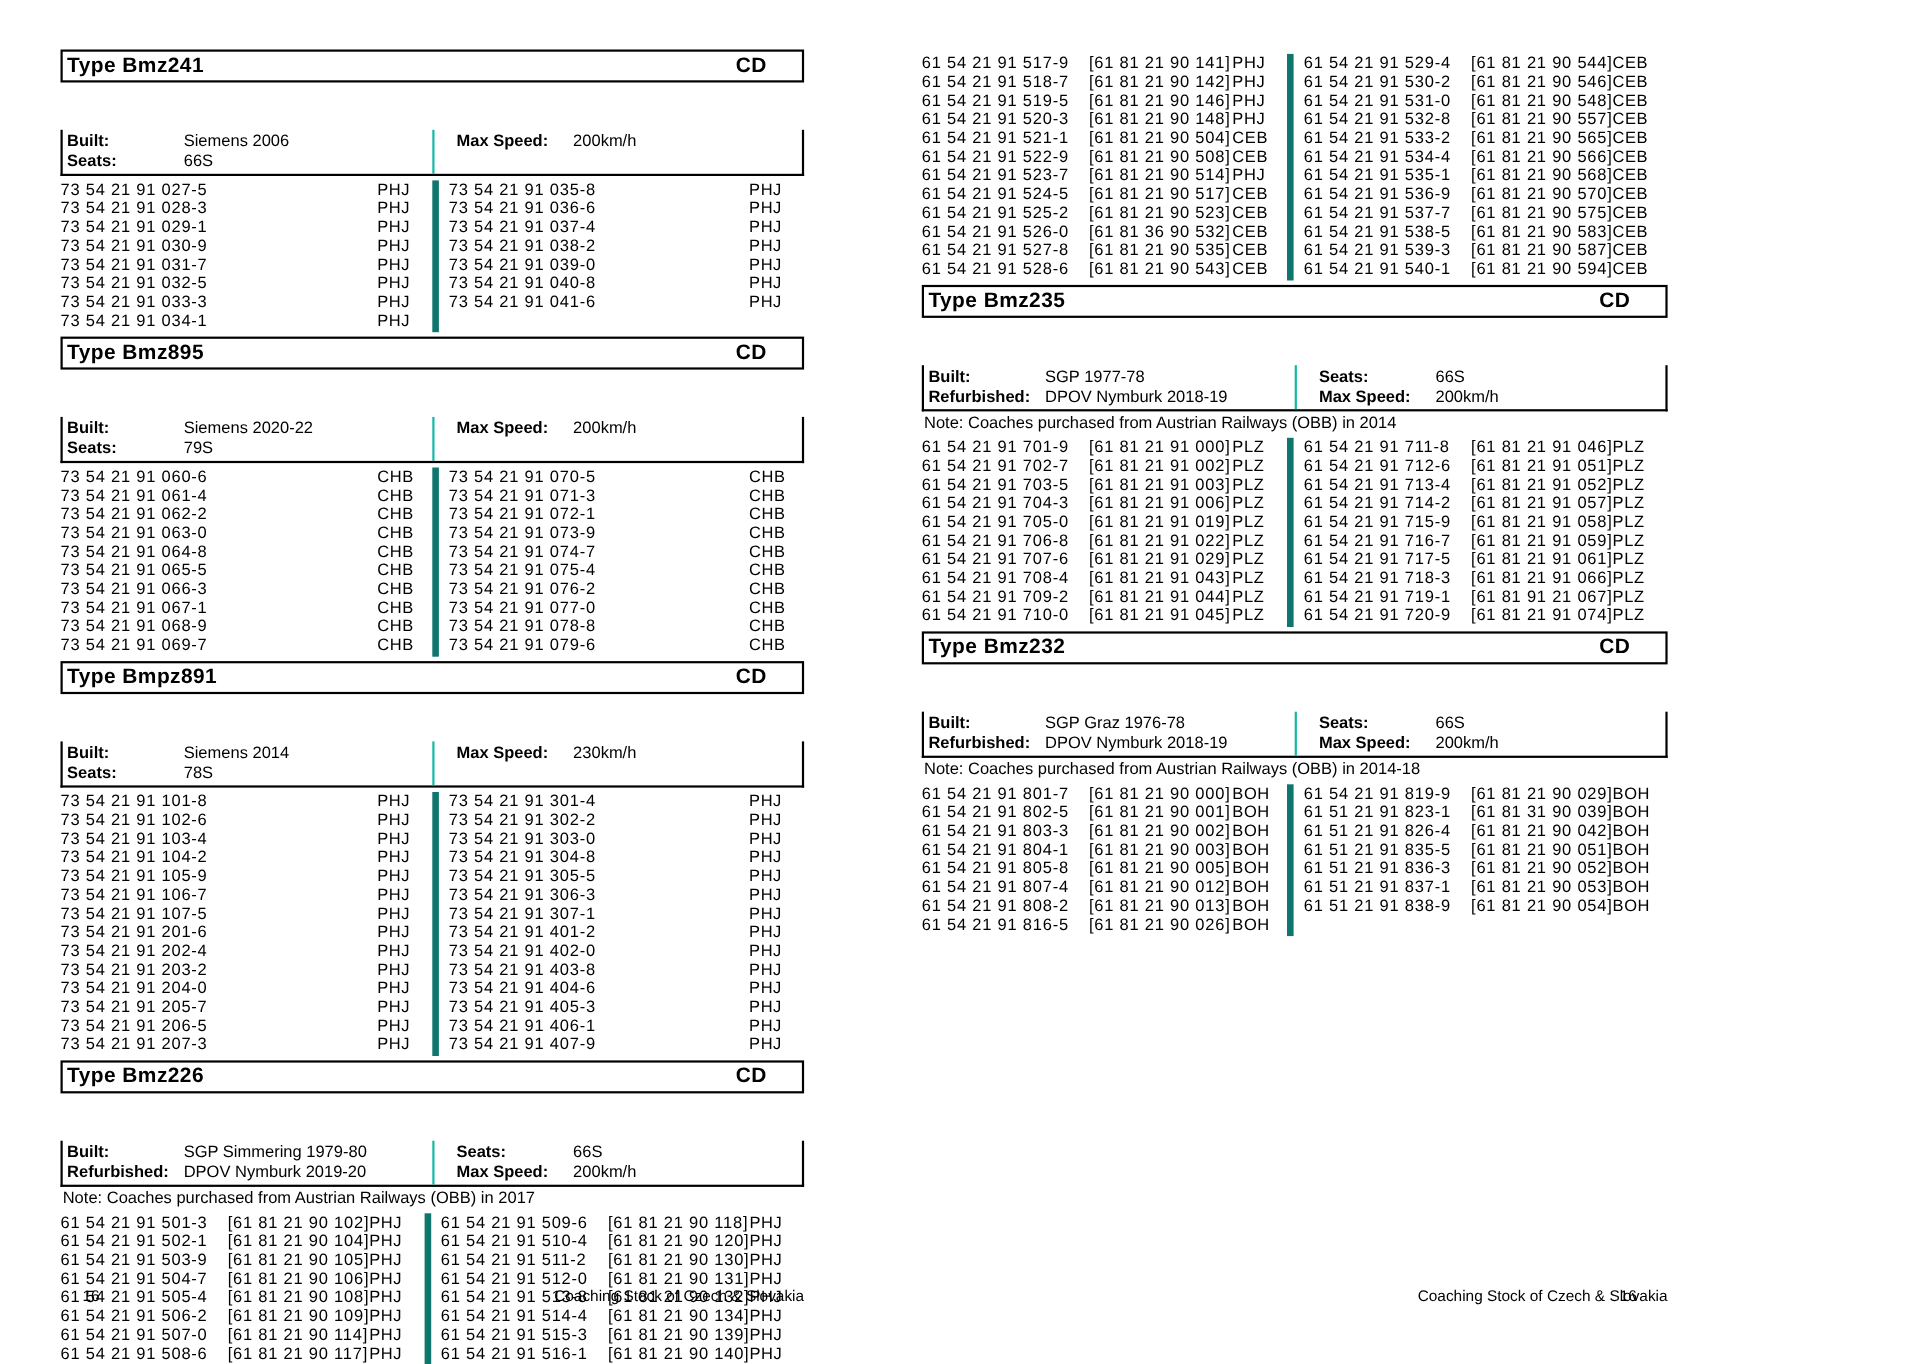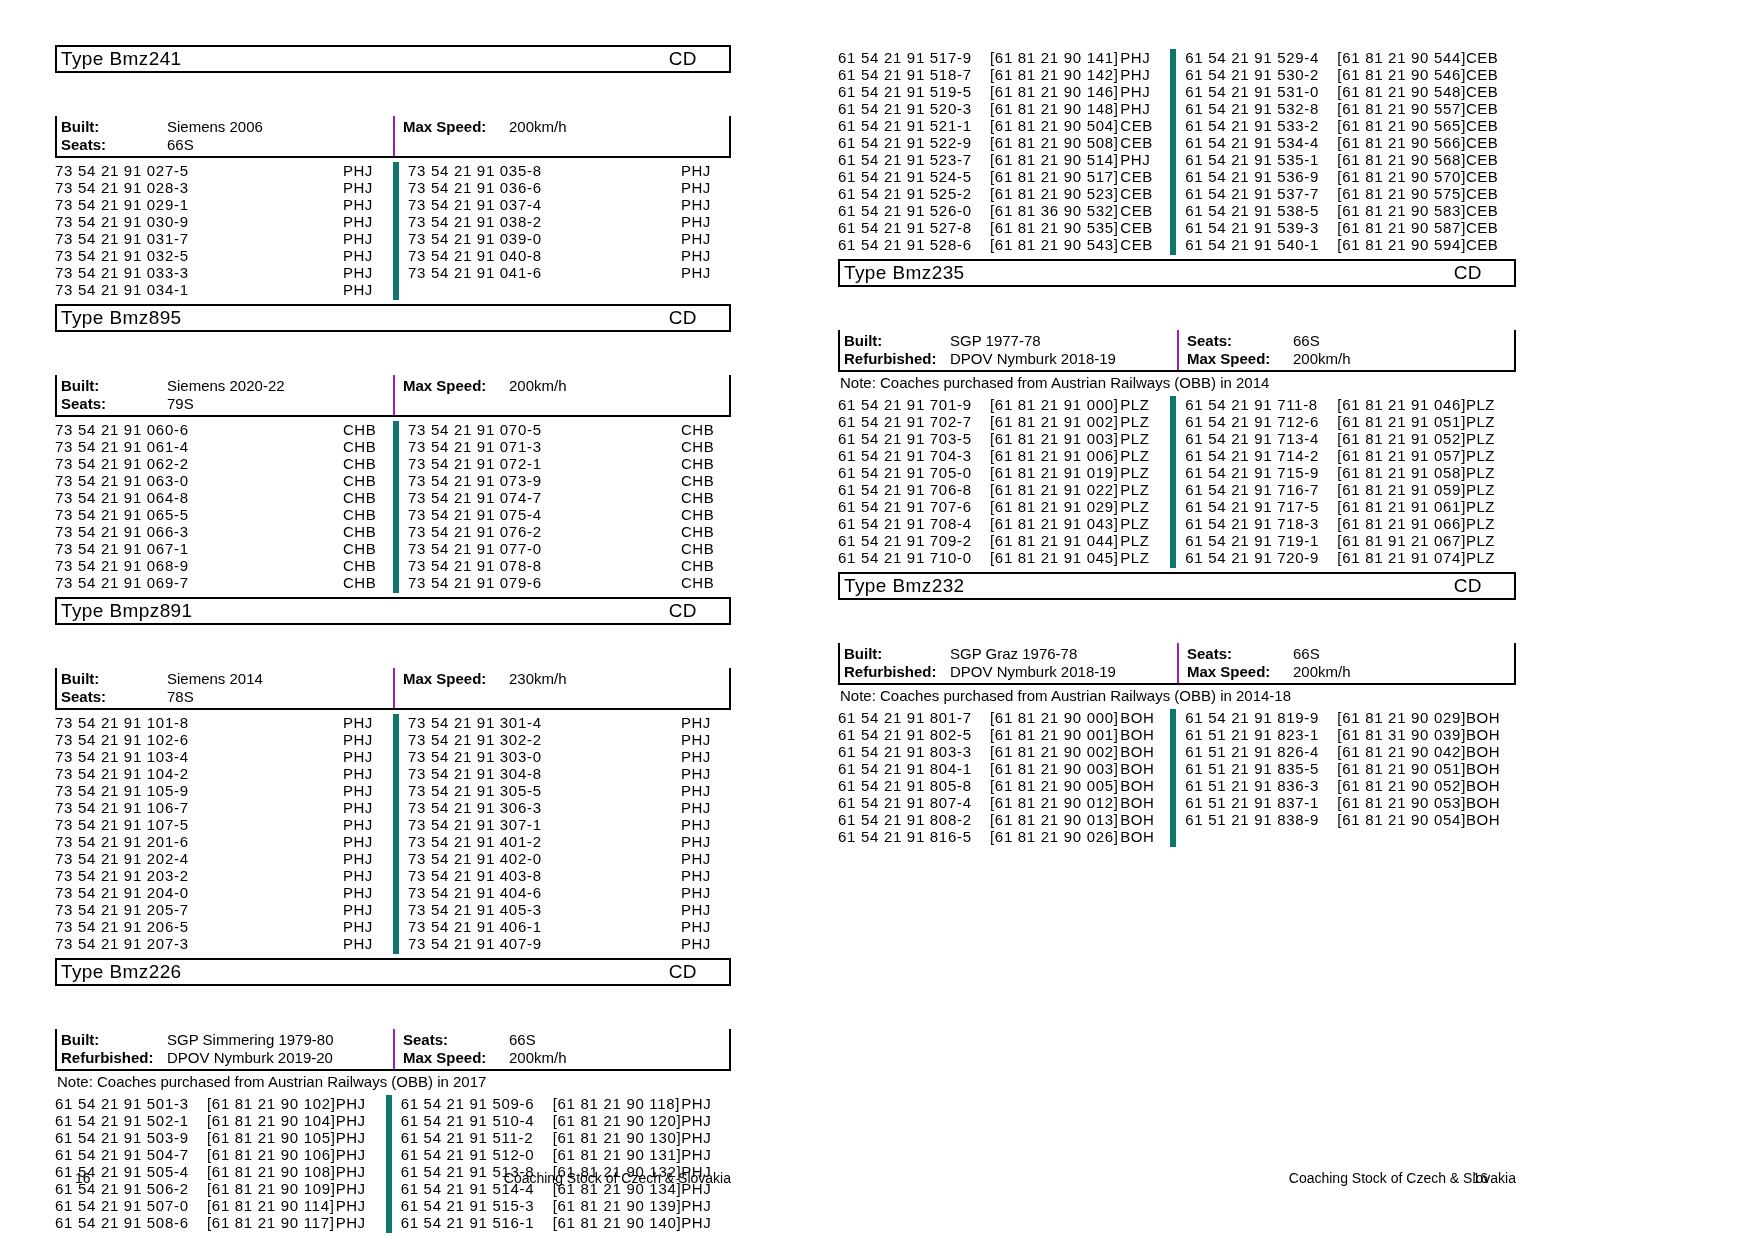--- a/index.html
+++ b/index.html
@@ -6,31 +6,31 @@
   body{
     width:1754px;height:1240px;background:#ffffff;color:#000;
     font-family:"Liberation Sans", sans-serif;position:relative;overflow:hidden;
   }
   .page{position:absolute;top:45px;height:1160px;}
   #page-left{left:55px;width:676px;}
   #page-right{left:838px;width:678px;}
 
   .title-bar{
     display:flex;justify-content:space-between;align-items:center;
-    border:2px solid #000;box-sizing:border-box;height:20px;
-    padding:12px 4px;font-size:19px;font-weight:normal;letter-spacing:.4px;
+    border:2px solid #000;box-sizing:border-box;height:30px;
+    padding:0 4px;font-size:19px;font-weight:bold;letter-spacing:.4px;
   }
   .operator{padding-right:28px;}
 
   .info-box{
     display:grid;grid-template-columns:1fr 1fr;
     border:2px solid #000;border-top:none;box-sizing:border-box;margin-top:43px;
   }
   .info-half{padding:2px 4px;}
-  .info-half.right{border-left:2px solid #a21caf;padding-left:8px;}
+  .info-half.right{border-left:2px solid #14b8a6;padding-left:20px;}
   .info-row{display:grid;grid-template-columns:106px 1fr;font-size:15px;line-height:18px;white-space:nowrap;}
   .info-label{font-weight:bold;}
 
   .note{font-size:15px;line-height:18px;margin:2px 0 2px 2px;white-space:nowrap;}
 
   .rows{display:grid;grid-template-columns:1fr 1fr;margin-top:4px;margin-bottom:4px;}
   .col{padding-bottom:2px;}
   .col.right{border-left:6px solid #0f766e;padding-left:9px;}
   .stock-row{
     display:grid;grid-template-columns:152px 1fr 50px;

